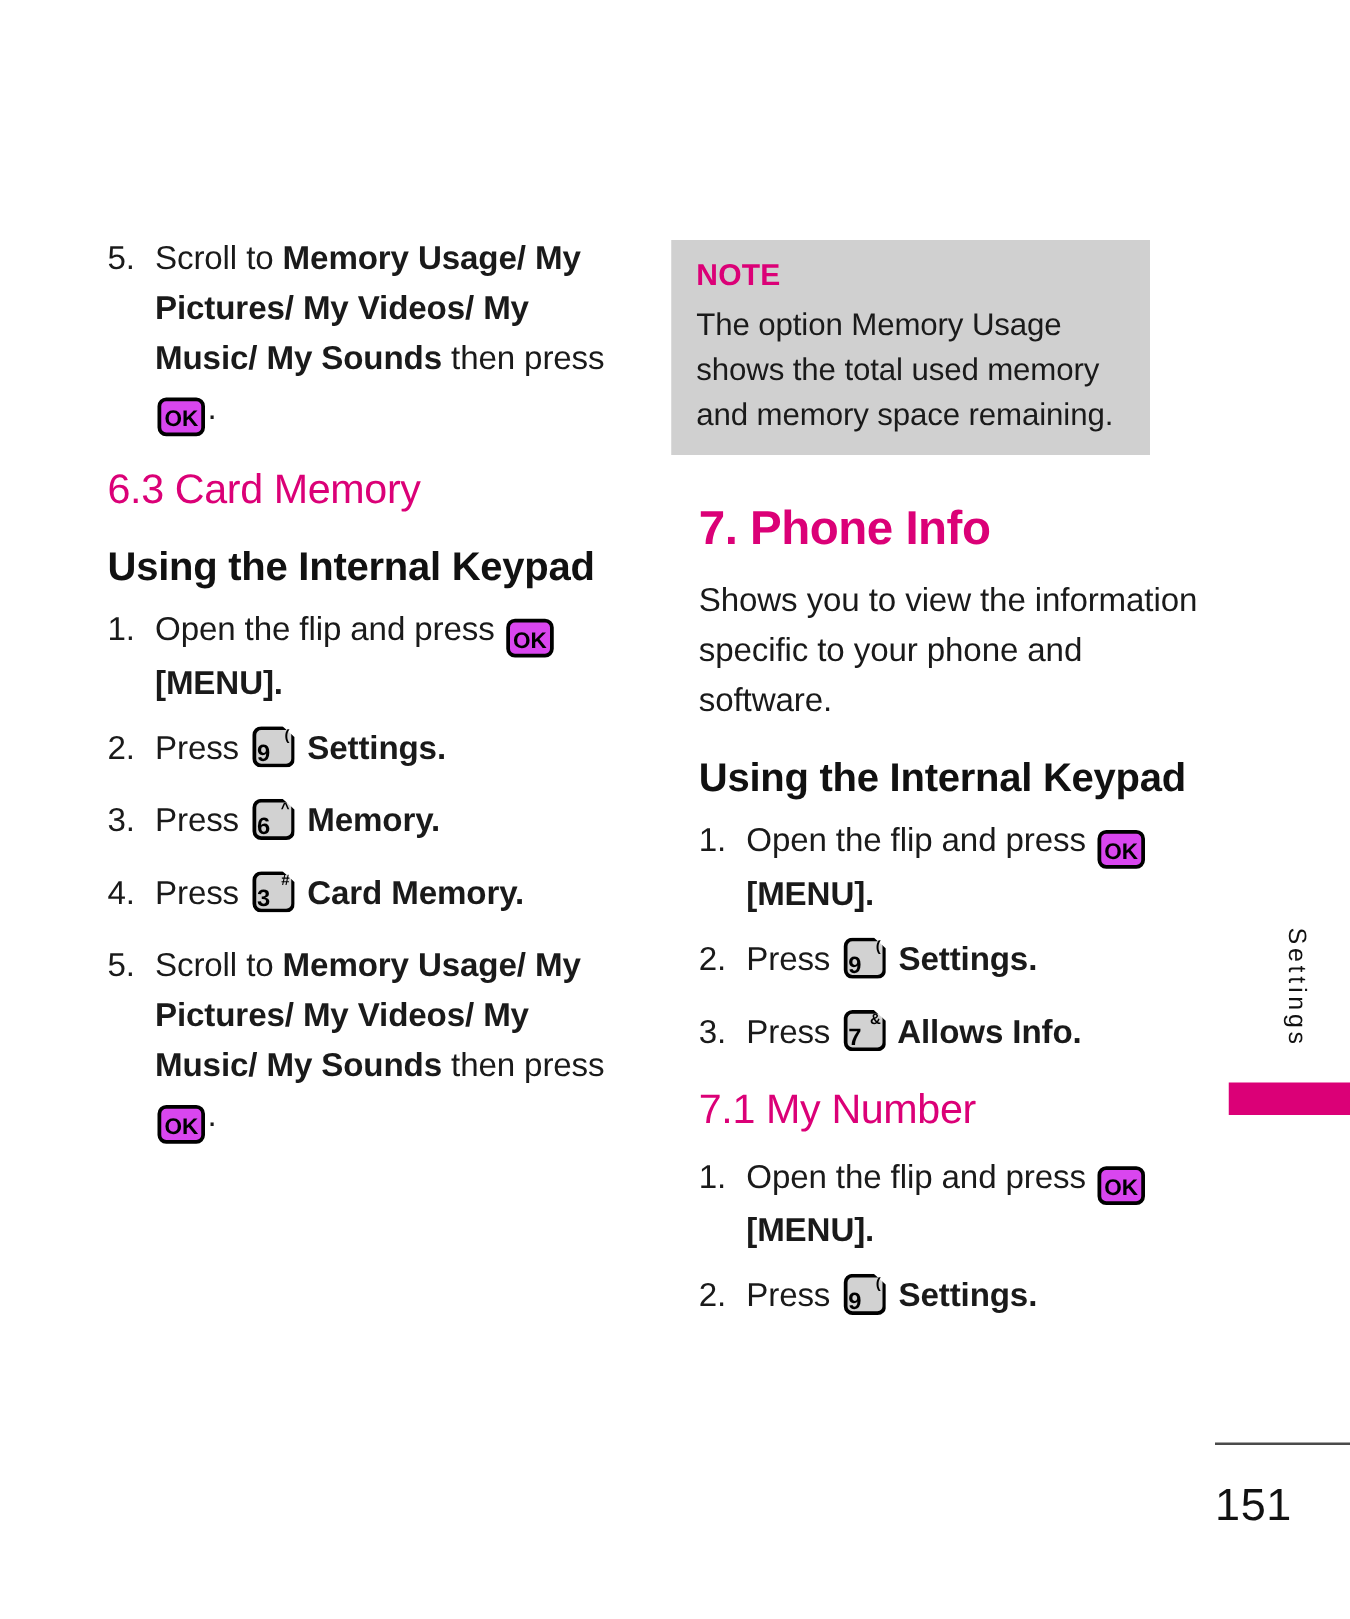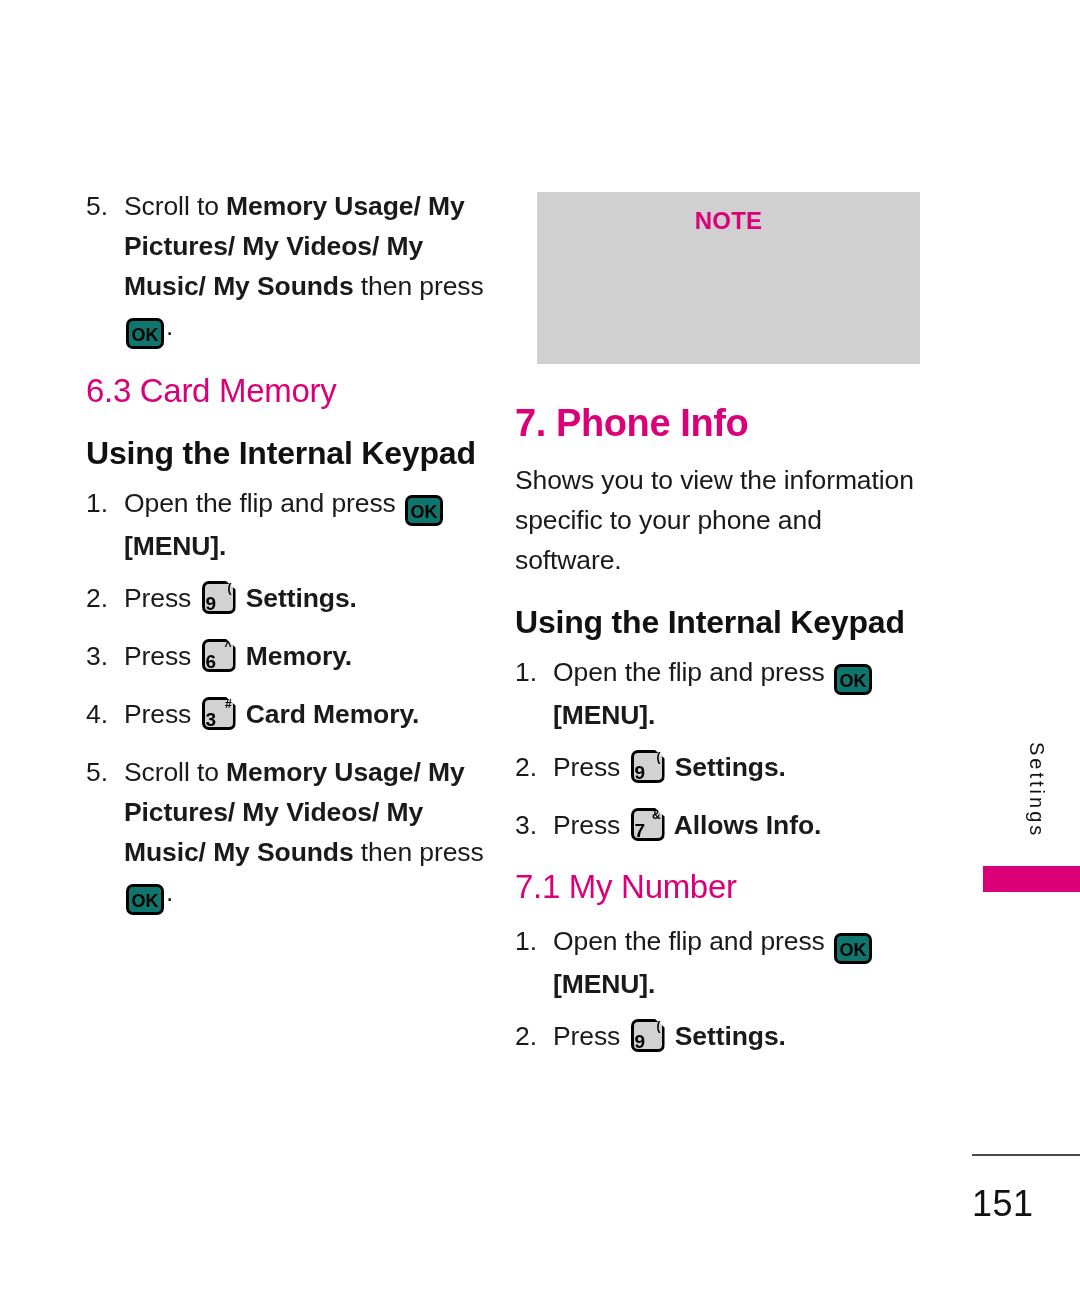--- a/index.html
+++ b/index.html
@@ -23,21 +23,21 @@
 
   
   .col-left {
     position: absolute;
     left: 86px;
     top: 186px;
     width: 412px;
   }
   .col-right {
     position: absolute;
-    left: 515px;
+    left: 559px;
     top: 186px;
     width: 404px;
   }
 
   
   .body-text {
     font-size: 26.5px;
     line-height: 40px;
     letter-spacing: -0.1px;
     color: #1a1a1a;
@@ -92,21 +92,21 @@
   .tight { margin-bottom: 12px; }
 
   
   .key-ok {
     display: inline-block;
     vertical-align: -6px;
     width: 38px;
     height: 31px;
     border: 3.5px solid #000;
     border-radius: 7px;
-    background: #0f766e;
+    background: #d946ef;
     font-size: 18px;
     font-weight: 700;
     line-height: 29px;
     text-align: center;
     letter-spacing: 0px;
     color: #000;
     margin: 0 2px;
     box-sizing: border-box;
     font-family: "Liberation Sans", sans-serif;
   }
@@ -160,21 +160,20 @@
     padding: 14px 20px 0 20px;
     box-sizing: border-box;
   }
   .note-label {
     color: #DB0077;
     font-size: 24px;
     font-weight: 700;
     letter-spacing: 0.2px;
     line-height: 30px;
     margin: 0 0 6px 0;
-    text-align: center;
   }
   .note-body {
     font-size: 25px;
     line-height: 36px;
     letter-spacing: -0.1px;
     color: #1a1a1a;
     margin: 0;
   }
 
   
@@ -259,20 +258,21 @@
 
     <div class="step">
       <span class="num">5.</span>
       <span class="txt"><span>Scroll to </span><b>Memory Usage/ My Pictures/ My Videos/ My Music/ My Sounds</b><span> then press </span><span class="key-ok">OK</span><span>.</span></span>
     </div>
 
   </div>
 
   <div class="note-box">
     <div class="note-label">NOTE</div>
+    <p class="note-body">The option Memory Usage shows the total used memory and memory space remaining.</p>
   </div>
 
   <div class="col-right">
 
     <div style="height:192px"></div>
 
     <h2 class="section-head big">7. Phone Info</h2>
 
     <p class="body-text">Shows you to view the information specific to your phone and software.</p>
 

